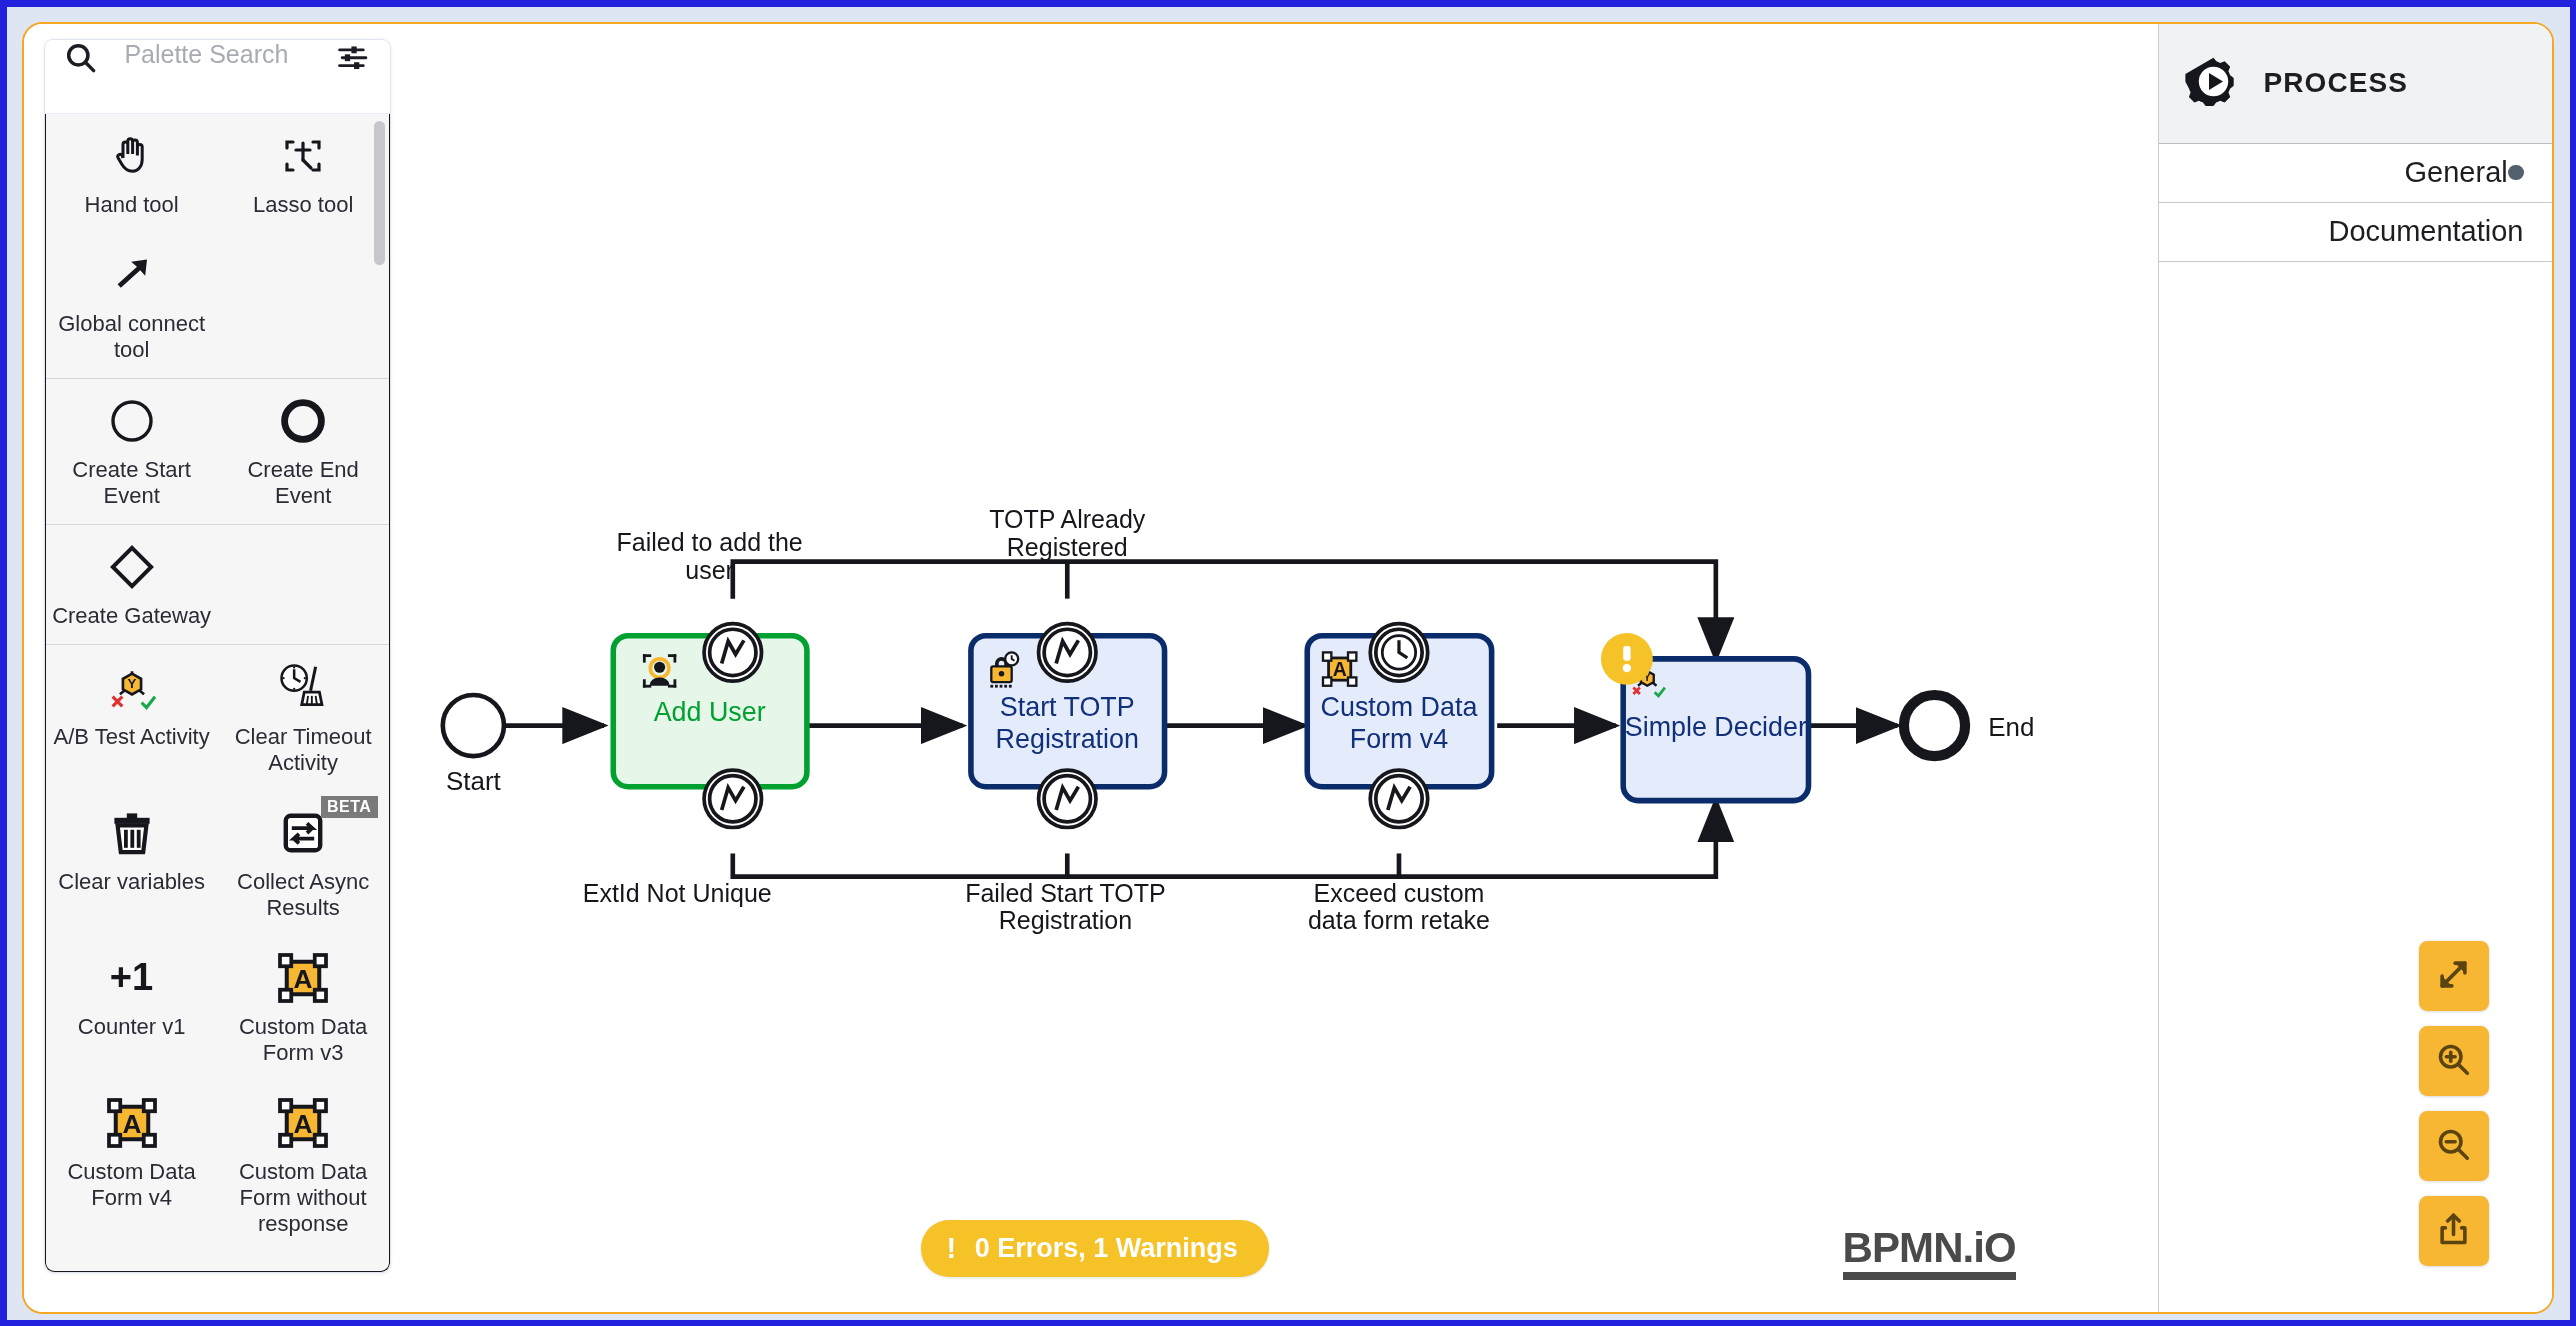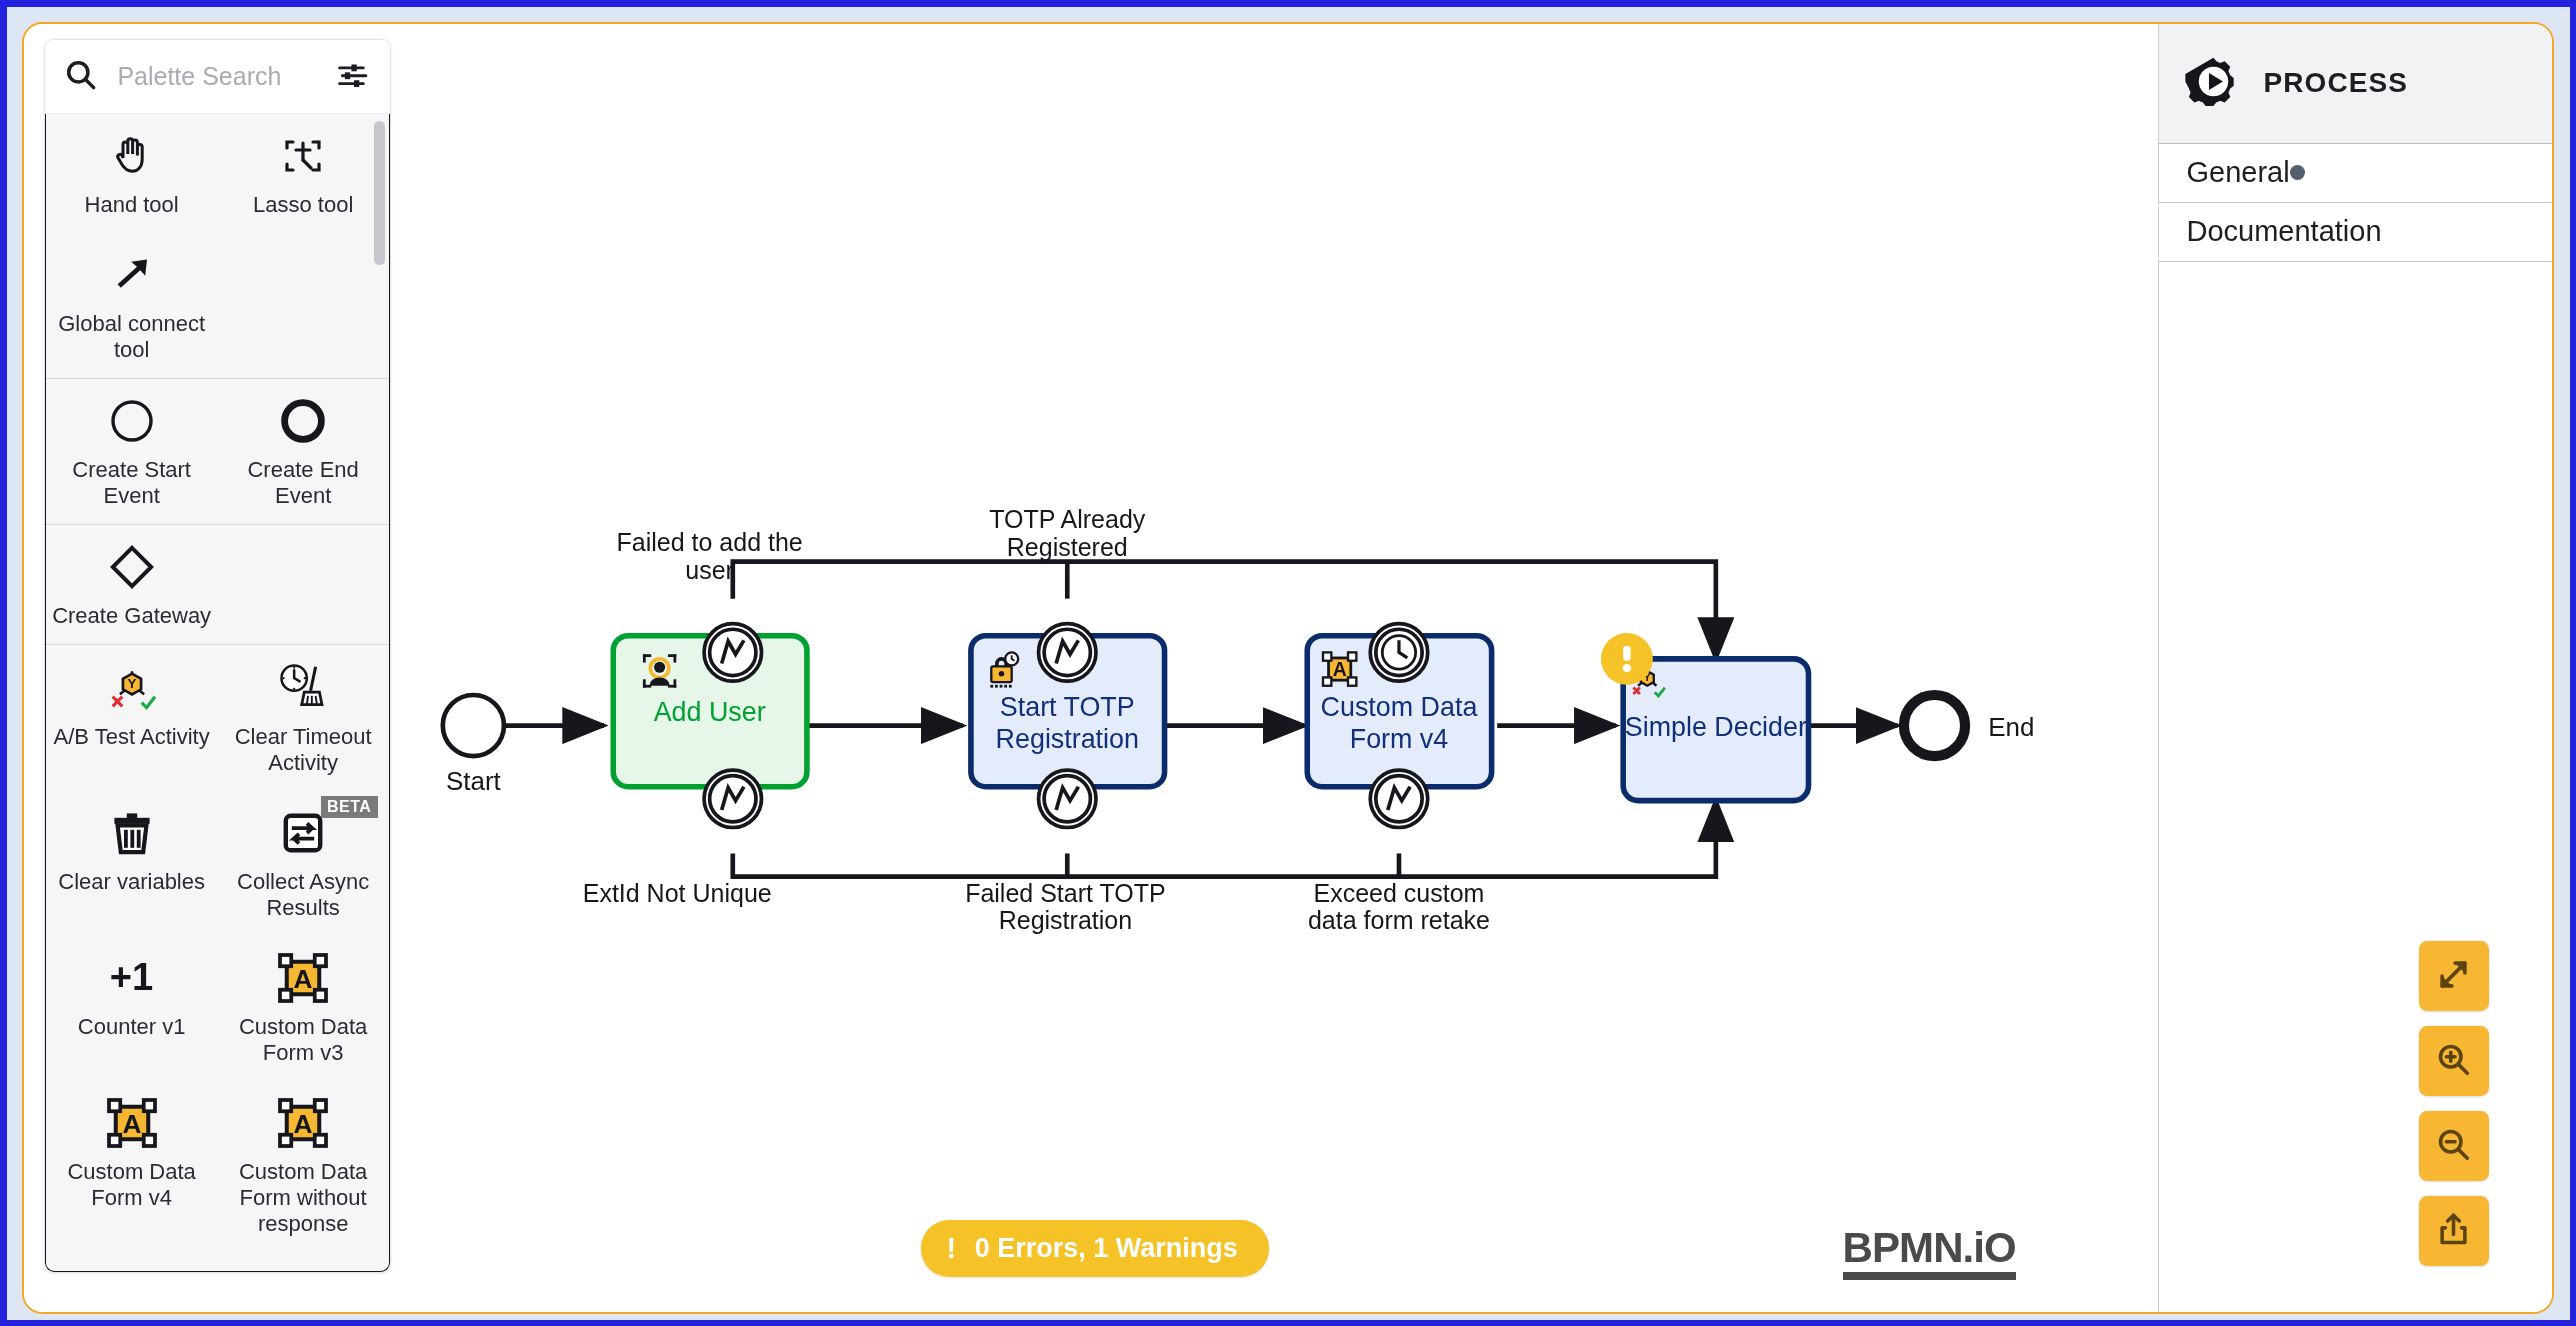--- a/index.html
+++ b/index.html
@@ -43,24 +43,24 @@
     position: absolute;
     left: 20.4px; top: 15px;
     width: 347px;
     background: #ffffff;
     border: 0.9px solid #dfe6ef;
     border-radius: 9.3px;
     box-shadow: 0 0.9px 3.7px rgba(0,0,0,.08);
     overflow: hidden;
   }
   #palette-search-row {
-    display: flex; align-items: center;
+    display: flex; align-items: flex-start;
     height: 74px;
     padding: 0 18.5px;
-    gap: 19px;
+    gap: 26px;
     border-bottom: 0.9px solid #e8eef6;
     background: #fff;
   }
   #palette-search-row .srch-icon { flex: 0 0 auto; }
   #palette-search-input {
     flex: 1 1 auto;
     border: none; outline: none;
     font-family: "Liberation Sans", sans-serif;
     font-size: 25px;
     color: #2b2b35;
@@ -152,21 +152,21 @@
     background: #f1f2f4;
     border-bottom: 1.9px solid #b9bec7;
   }
   #props-header .ph-title {
     font-size: 28px;
     font-weight: bold;
     letter-spacing: 1.1px;
     color: #1d1d22;
   }
   .props-group {
-    display: flex; align-items: center; justify-content: flex-start;
+    display: flex; align-items: center; justify-content: flex-end;
     height: 59px;
     padding: 0 28px;
     border-bottom: 1.9px solid #c4c9d1;
     cursor: pointer;
   }
   .props-group .pg-label {
     font-size: 29px;
     color: #1d1d22;
   }
   .pg-dot {

